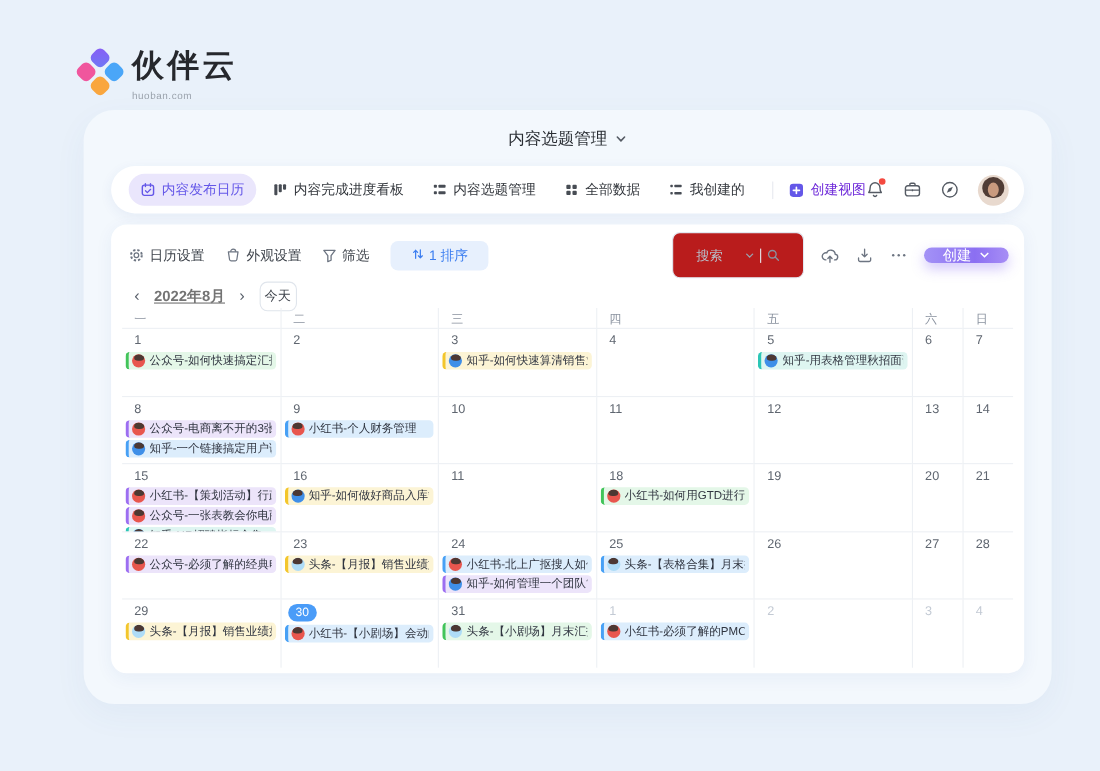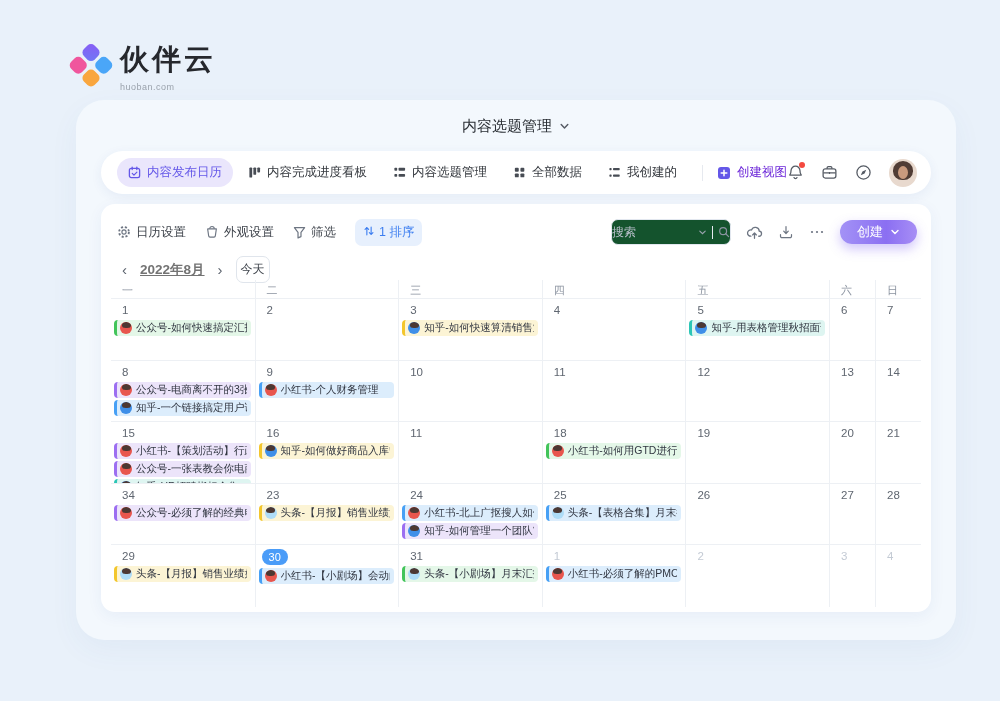--- a/index.html
+++ b/index.html
@@ -53,28 +53,28 @@
 
   
   .main-card { position:absolute; left:25px; right:25px; top:104px; bottom:28px; background:#fff;
     border-radius:14px; box-shadow:0 4px 16px rgba(40,70,150,.06); }
 
   .toolbar { position:absolute; left:16px; right:14px; top:13px; height:30px; display:flex; align-items:center; }
   .tool-item { display:flex; align-items:center; gap:5px; font-size:12.5px; color:#3f444c;
     margin-right:19px; cursor:pointer; }
   .tool-item .ticon { display:flex; color:#6d7582; }
   .sort-pill { display:flex; align-items:center; gap:4px; background:#e7f0fd; color:#3c7ef0;
-    border-radius:7px; padding:5px 8px; font-size:12.5px; cursor:pointer; }
+    border-radius:7px; padding:5px 19px; font-size:12.5px; cursor:pointer; }
   .toolbar-right { margin-left:auto; display:flex; align-items:center; gap:15px; }
-  .search-box { width:120px; height:26px; border:1px solid #e2e7ef; border-radius:7px;
-    display:flex; align-items:center; padding:0 0; gap:5px; cursor:text; background:#14532d; }
+  .search-box { width:120px; height:42px; border:1px solid #e2e7ef; border-radius:7px;
+    display:flex; align-items:center; padding:0 21px; gap:5px; cursor:text; background:#b91c1c; }
   .search-ph { flex:1; font-size:12px; color:#b8bfca; }
   .search-div { width:1px; height:13px; background:#e7eaf0; }
   .tb-icon { display:flex; color:#6d7582; cursor:pointer; }
-  .create-btn { height:24px; padding:0 17px; border-radius:16px; border:none; cursor:pointer;
+  .create-btn { height:14px; padding:0 17px; border-radius:16px; border:none; cursor:pointer;
     background:linear-gradient(90deg,#a392f6,#8b6ff2 60%,#a78ef5);
     color:#fff; font-size:13px; display:flex; align-items:center; gap:7px;
     box-shadow:0 5px 12px rgba(120,90,240,.35); font-family:inherit; }
 
   .cal-nav { position:absolute; left:19px; top:52px; display:flex; align-items:center; gap:11px; }
   .nav-arrow { color:#5a616c; font-size:15px; cursor:pointer; line-height:1; padding:0 2px; }
   .month-label { font-weight:700; font-size:13.5px; color:#737373;text-decoration:underline; }
   .today-btn { border:1px solid #e0e5ec; border-radius:7px; padding:4px 4px; font-size:12px;
     color:#3f444c; background:#fff; cursor:pointer; font-family:inherit; }
 
@@ -428,21 +428,21 @@
         <div class="day-cell bl">
           <div class="day-num">19</div>
         </div>
         <div class="day-cell bl">
           <div class="day-num">20</div>
         </div>
         <div class="day-cell bl">
           <div class="day-num">21</div>
         </div>
         <div class="day-cell">
-          <div class="day-num">34</div>
+          <div class="day-num">22</div>
           <div class="chip" style="background: rgb(236, 228, 250); border-left-color: rgb(156, 110, 241);">
             <span class="chip-avatar" style="background: rgb(232, 86, 78);">
               <span class="hair"></span>
             </span>
             <span class="chip-text">公众号-必须了解的经典电商...</span>
           </div>
         </div>
         <div class="day-cell bl">
           <div class="day-num">23</div>
           <div class="chip" style="background: rgb(252, 244, 213); border-left-color: rgb(243, 198, 44);">

